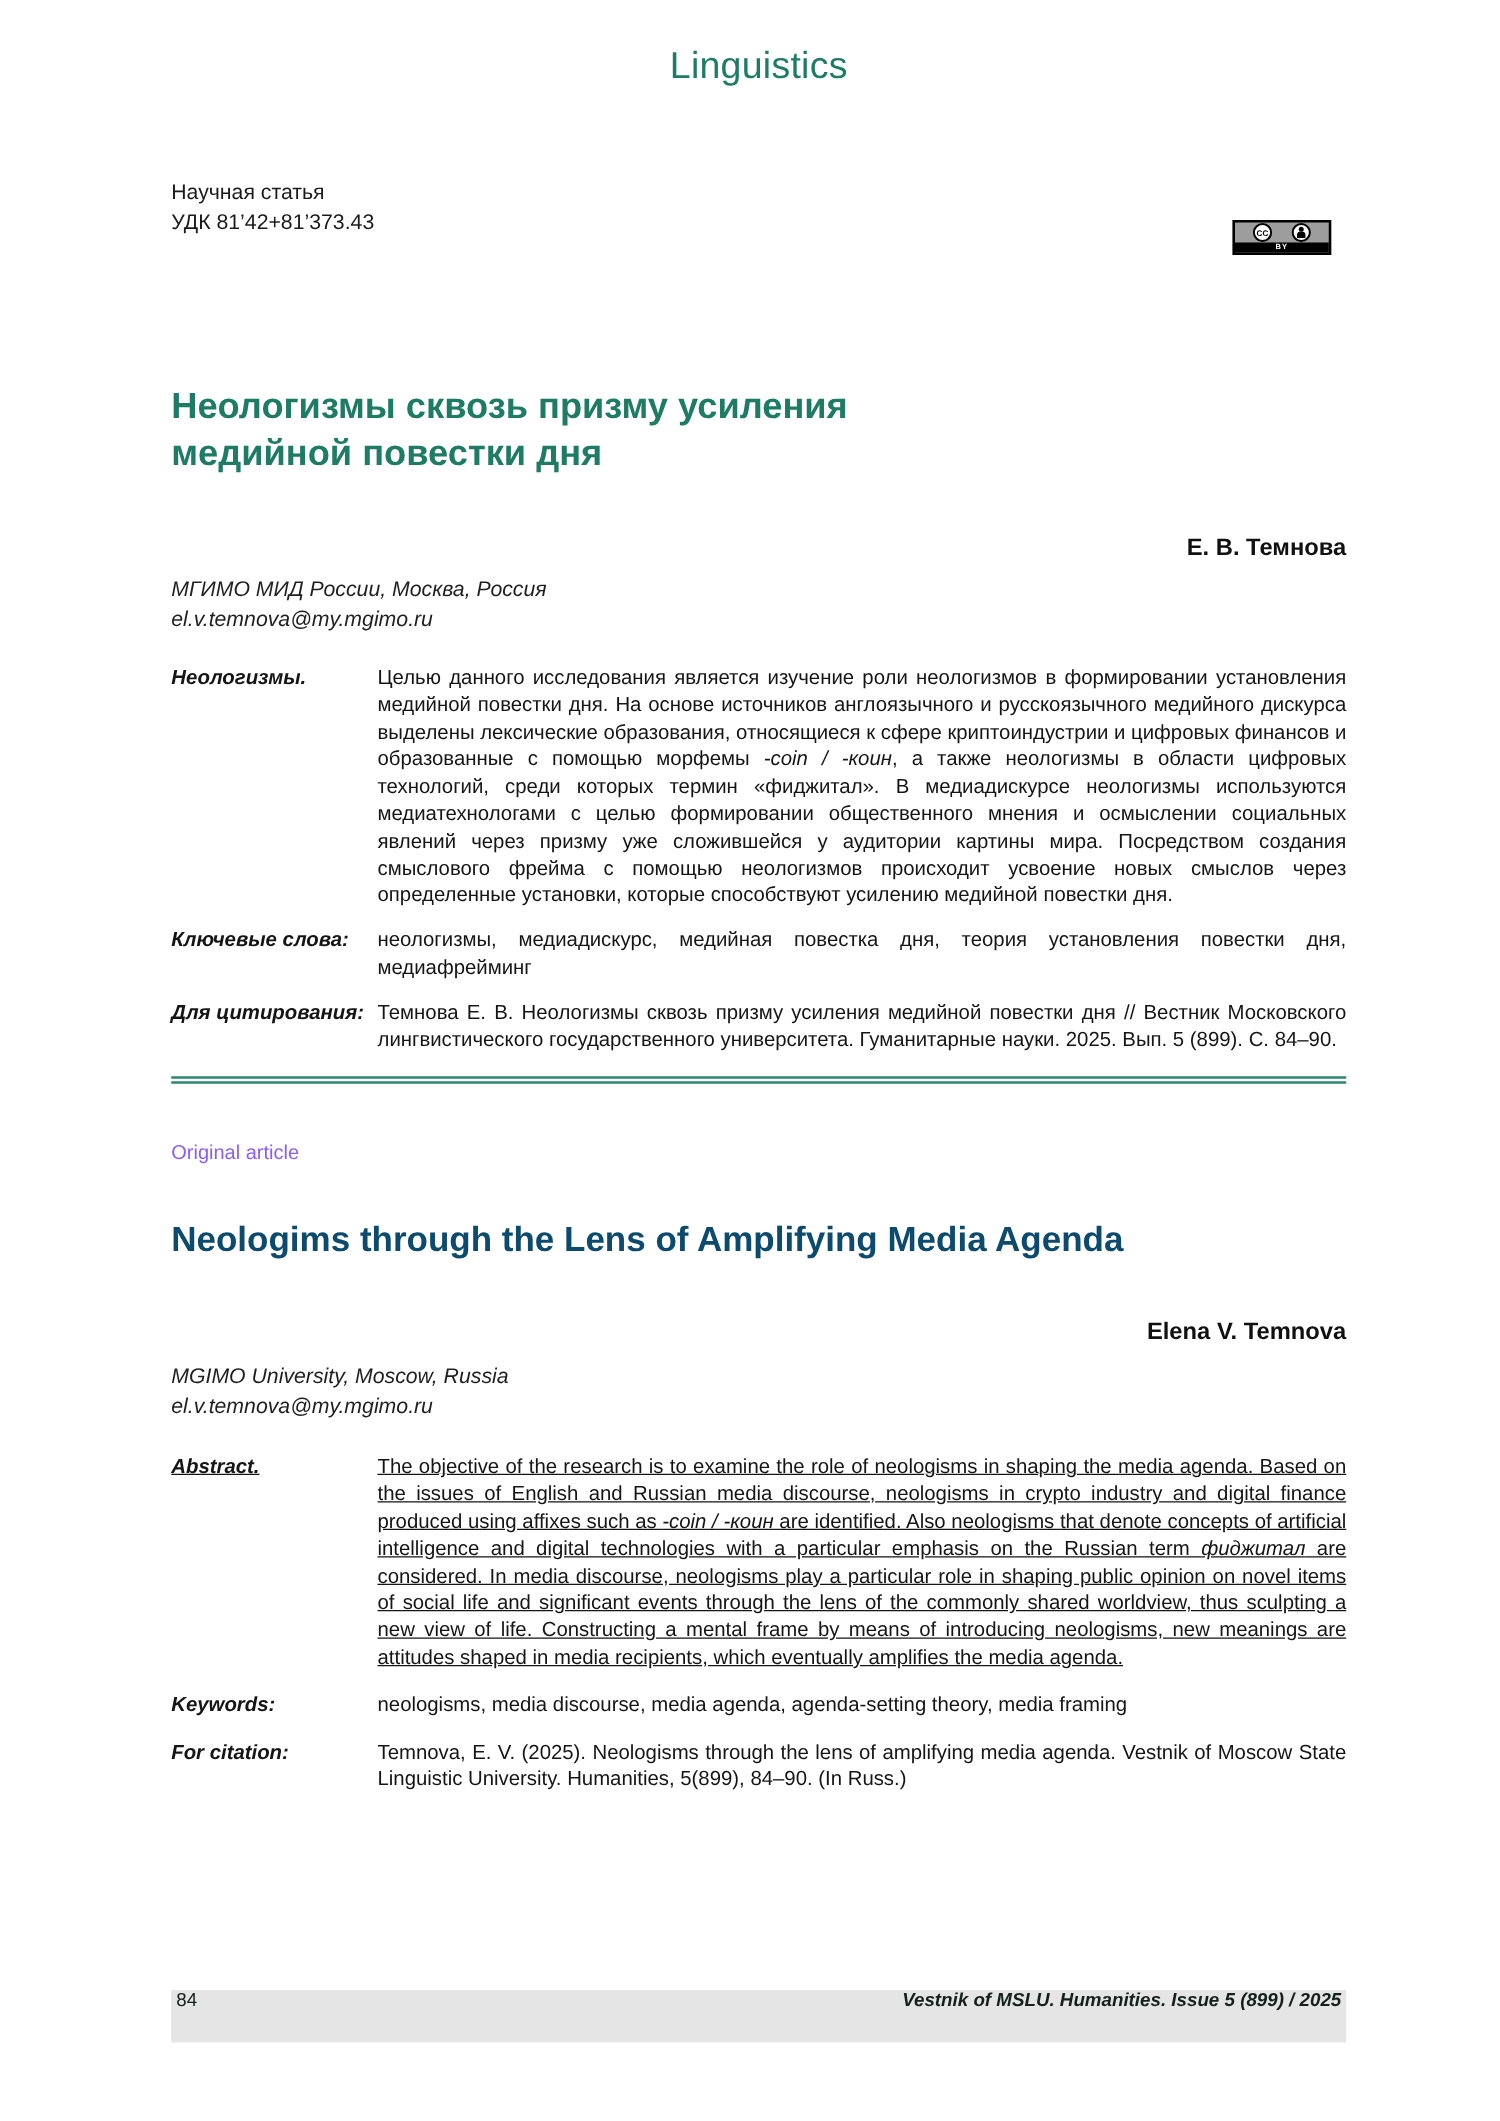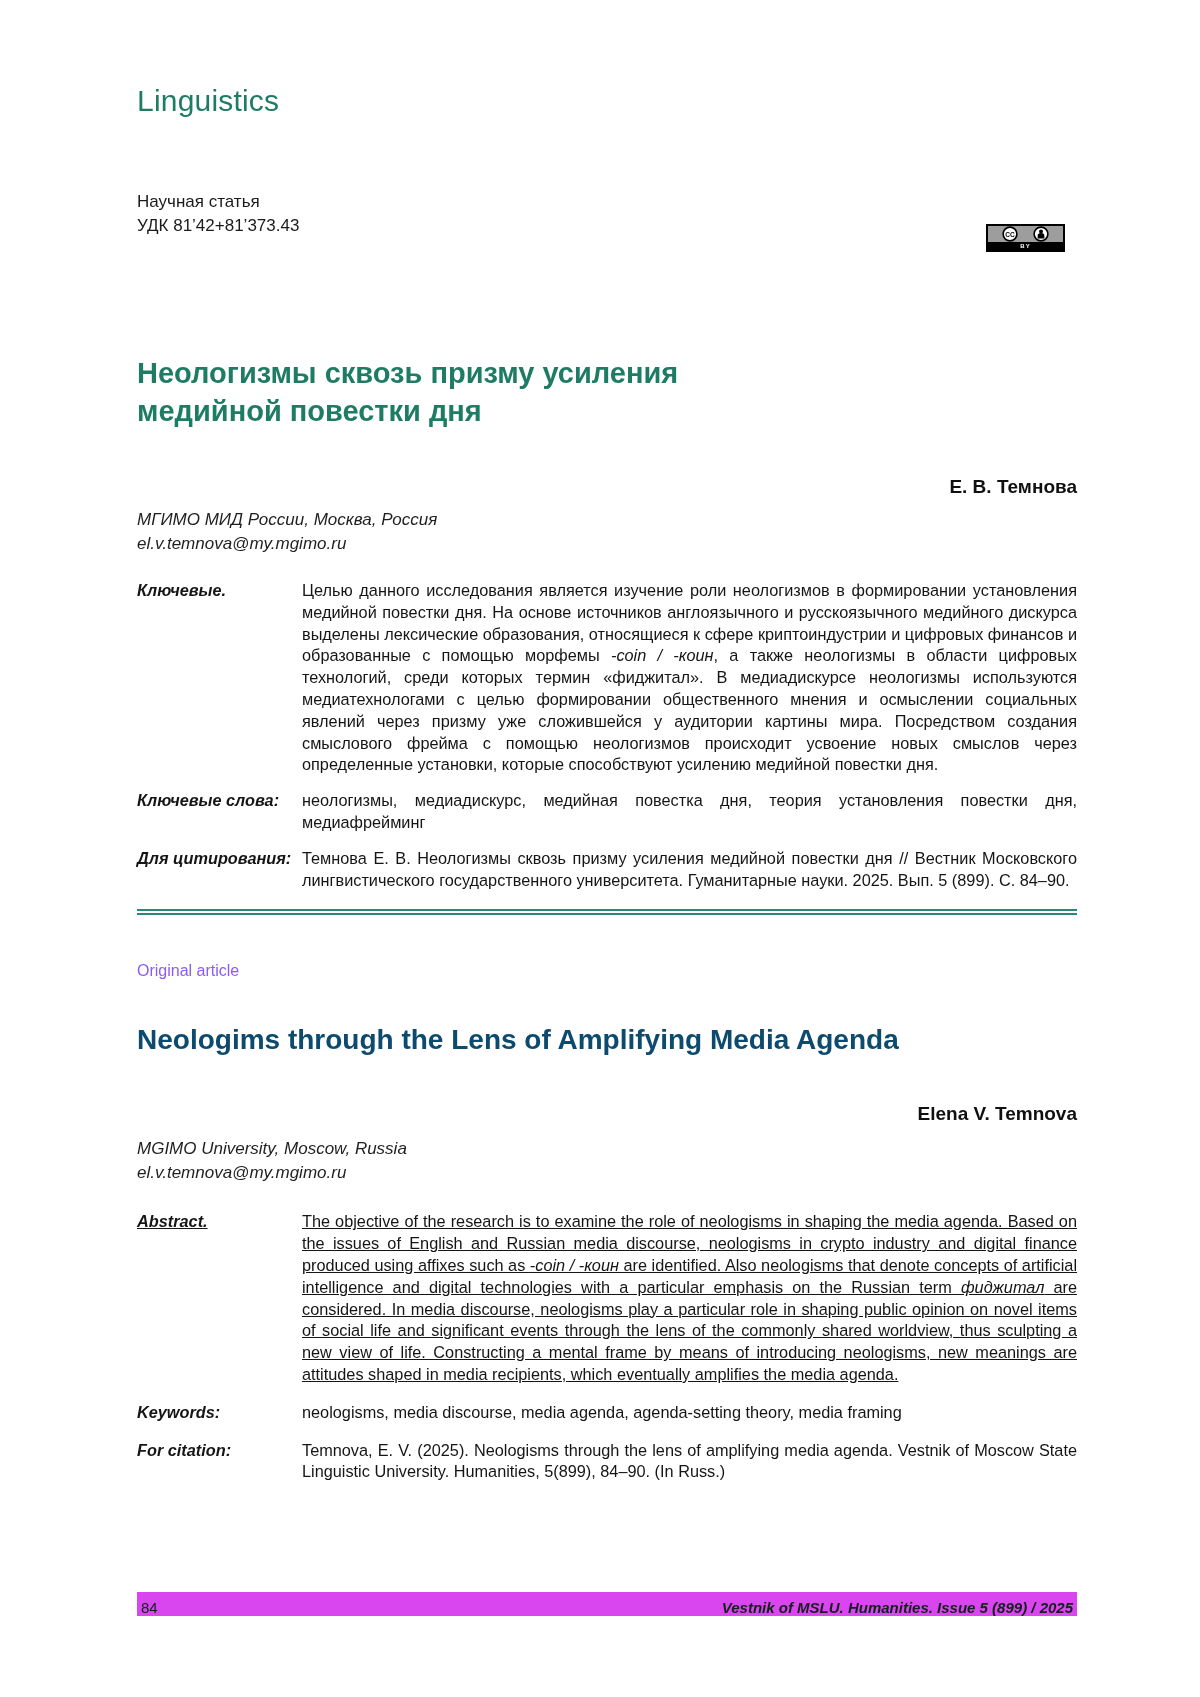--- a/index.html
+++ b/index.html
@@ -7,22 +7,22 @@
     position:relative;
     width:1200px;height:1697px;
     background:#ffffff;
     font-family:"Liberation Sans", sans-serif;
     color:#1a1a1a;
     overflow:hidden;
   }
   .content{position:absolute;left:137px;top:0;width:940px;}
 
   .section-label{
-    margin-top:84px;
-    text-align:left;
+    margin-top:36px;
+    text-align:center;
     font-size:30px;
     line-height:34px;
     color:#1e7b64;
     letter-spacing:.2px;
   }
 
   .meta-row{position:relative;margin-top:72px;height:112px;}
   .meta-line{font-size:17px;line-height:24px;color:#1b1b1b;}
 
   .cc-badge{
@@ -66,23 +66,23 @@
   }
 
   .article-type-en{margin-top:44px;font-size:16px;line-height:24px;color:#8b5cf6;}
   .en-title{
     margin-top:40px;
     font-size:28px;font-weight:bold;line-height:34px;
     color:#0c4a6e;
   }
 
   .footer-bar{
-    position:absolute;left:137px;top:1592px;width:940px;height:24px;
-    background:#d946ef;
-    display:flex;align-items:flex-end;justify-content:space-between;
+    position:absolute;left:137px;top:1592px;width:940px;height:42px;
+    background:#e5e5e5;
+    display:flex;align-items:flex-start;justify-content:space-between;
     padding:0 4px;box-sizing:border-box;
     font-size:15px;color:#14201b;
   }
   .footer-journal{font-weight:bold;font-style:italic;}
 </style>
 </head>
 <body>
 
 <div class="page">
   <div class="content">
@@ -113,21 +113,21 @@
 медийной повестки дня</h1>
 
     <div class="author-name">Е. В. Темнова</div>
 
     <div class="affil-group">
       <div>МГИМО МИД России, Москва, Россия</div>
       <div>el.v.temnova@my.mgimo.ru</div>
     </div>
 
     <div class="info-row row-abstract">
-      <div class="info-label">Ключевые.</div>
+      <div class="info-label">Неологизмы.</div>
       <div class="info-text"><span>Целью данного исследования является изучение роли неологизмов в формировании установления медийной повестки дня. На основе источников англоязычного и русскоязычного медийного дискурса выделены лексические образования, относящиеся к сфере криптоиндустрии и цифровых финансов и образованные с помощью морфемы </span><span style="font-style: italic;">-coin / -коин</span><span>, а также неологизмы в области цифровых технологий, среди которых термин «фиджитал». В медиадискурсе неологизмы используются медиатехнологами с целью формировании общественного мнения и осмыслении социальных явлений через призму уже сложившейся у аудитории картины мира. Посредством создания смыслового фрейма с помощью неологизмов происходит усвоение новых смыслов через определенные установки, которые способствуют усилению медийной повестки дня.</span></div>
     </div>
 
     <div class="info-row row-gap">
       <div class="info-label">Ключевые слова:</div>
       <div class="info-text">неологизмы, медиадискурс, медийная повестка дня, теория установления повестки дня, медиафрейминг</div>
     </div>
 
     <div class="info-row row-gap">
       <div class="info-label">Для цитирования:</div>

